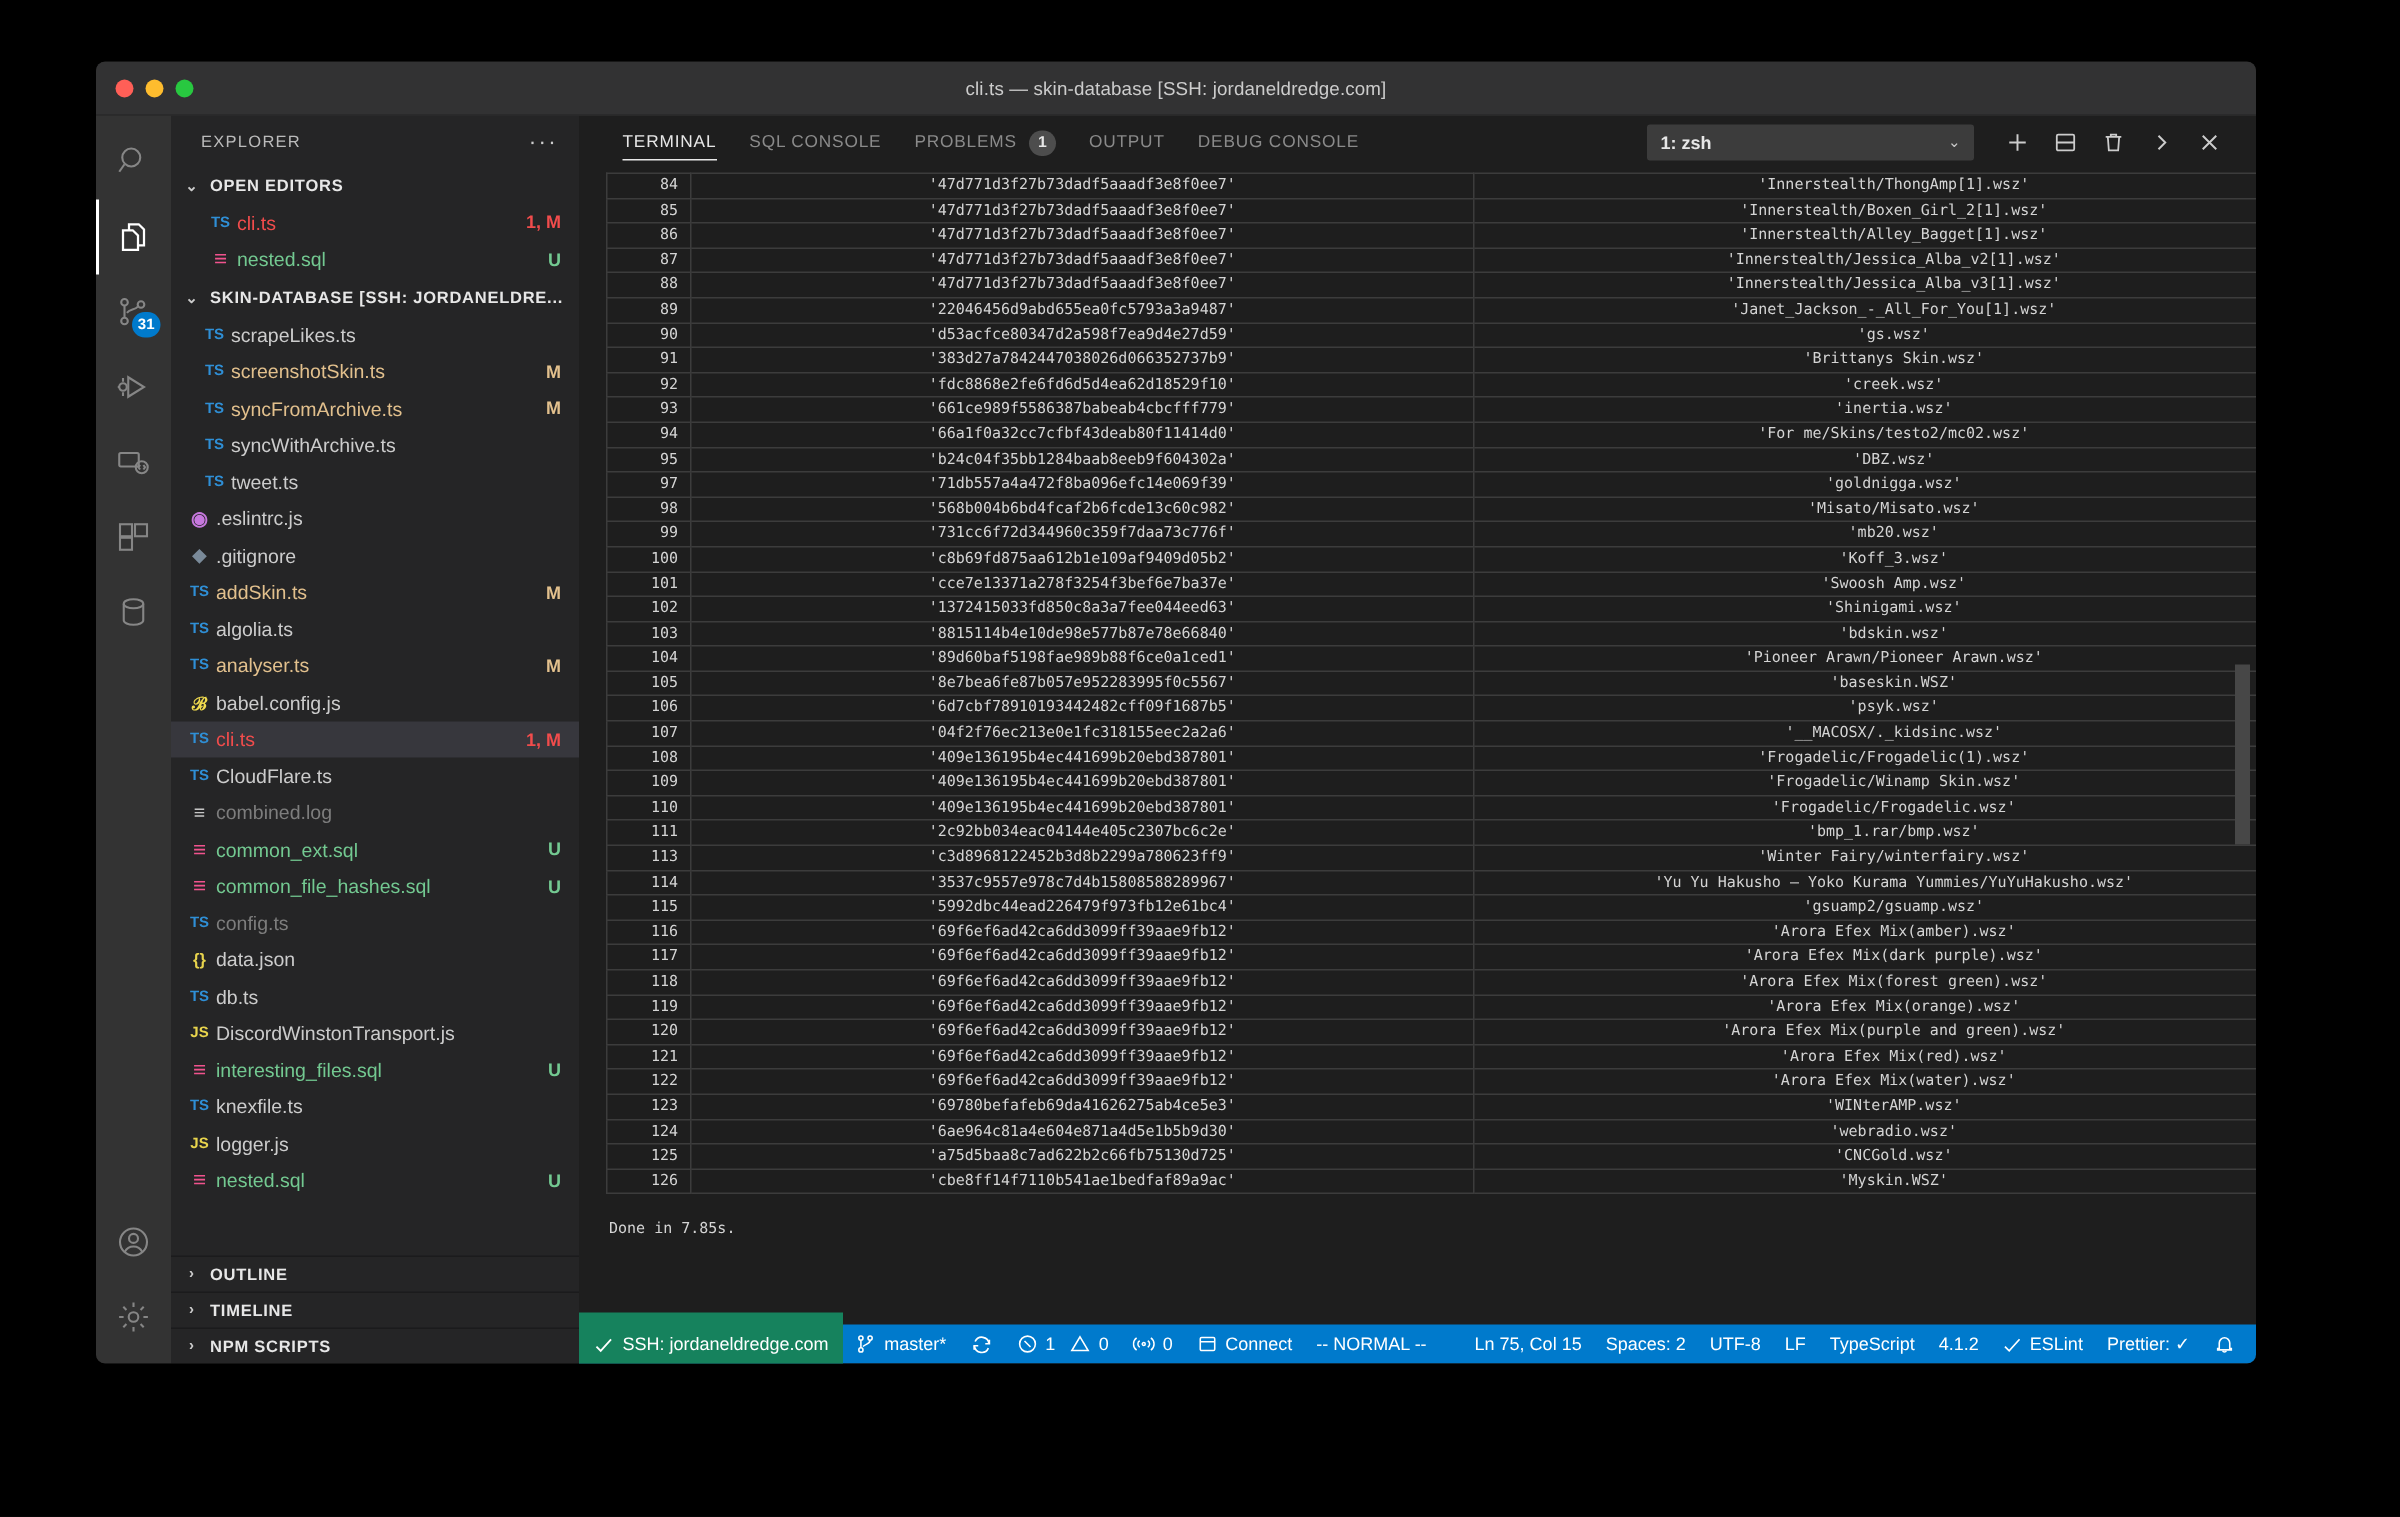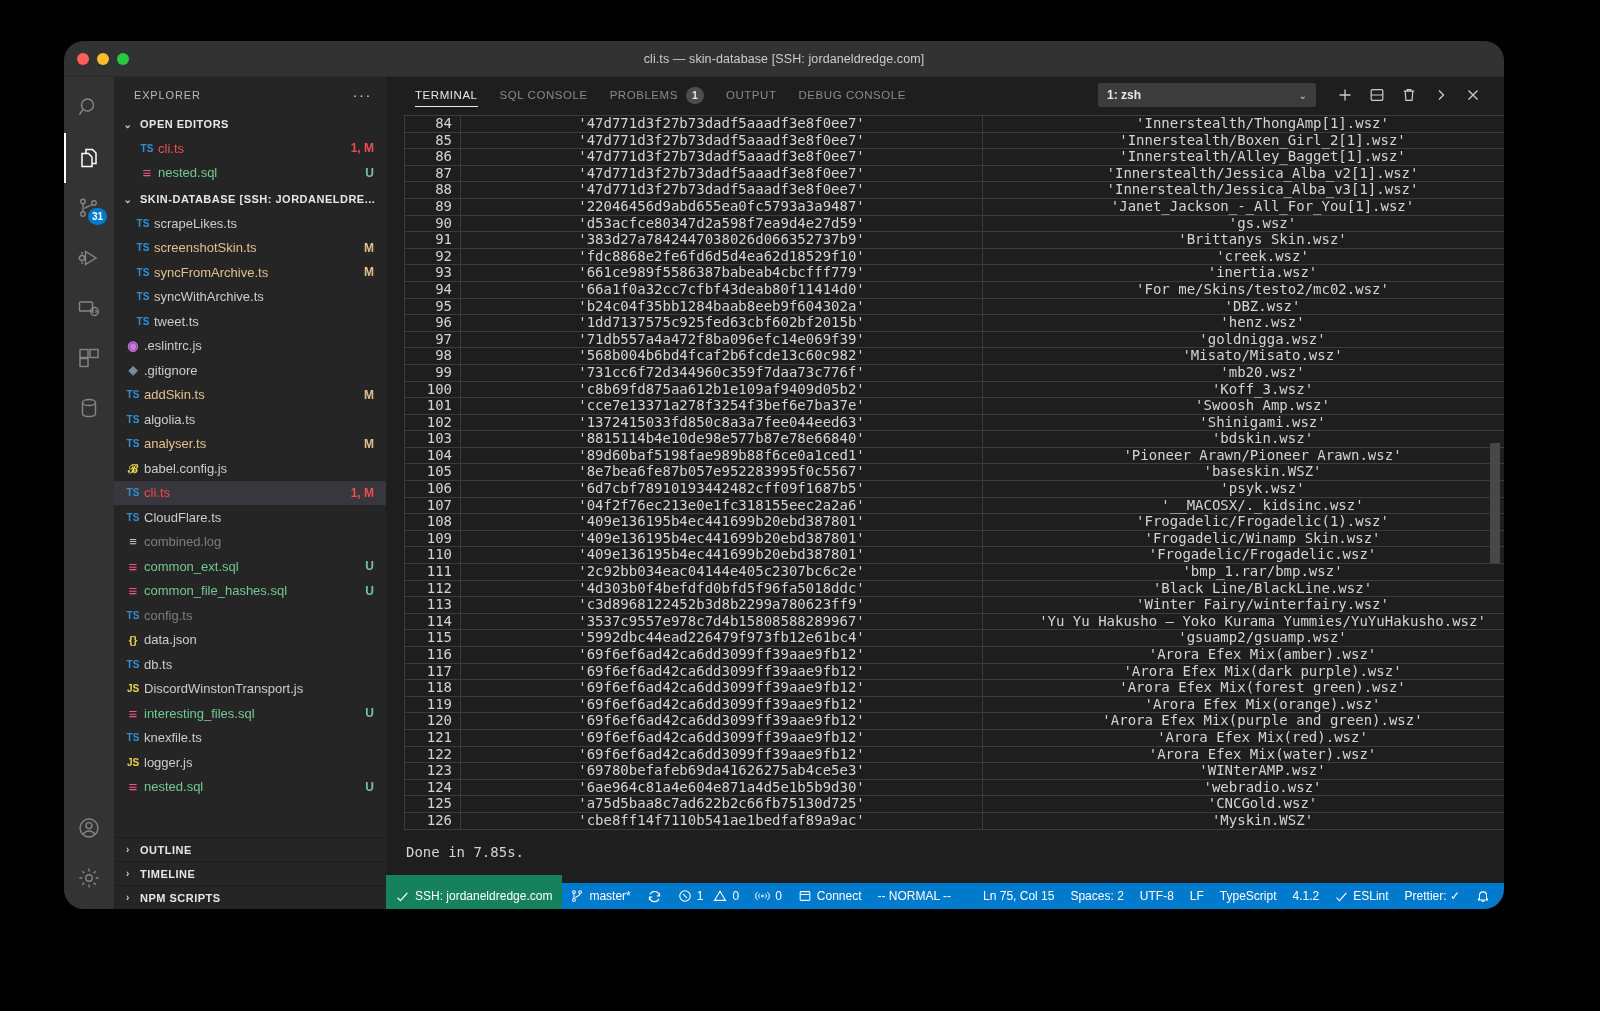--- a/index.html
+++ b/index.html
@@ -9,21 +9,21 @@
     font-family: "Liberation Sans", sans-serif;
     overflow: hidden;
   }
   #root { position: relative; width: 1600px; height: 1011px; background:#000; }
 
   
   .window {
     position: absolute; left: 64px; top: 41px;
     width: 1440px; height: 868px;
     background: #1e1e1e;
-    border-radius: 20px;
+    border-radius: 6px;
     overflow: hidden;
     box-shadow: 0 22px 60px rgba(0,0,0,.75);
     display: flex; flex-direction: column;
   }
   .titlebar {
     height: 36px; background: #323233; flex: 0 0 36px;
     display: flex; align-items: center; position: relative;
     border-bottom: 1px solid #2a2a2b;
   }
   .traffic { display: flex; gap: 8px; margin-left: 13px; }
@@ -136,21 +136,21 @@
   .tbtn {
     width: 30px; height: 30px; display: flex; align-items: center; justify-content: center;
     color: #cccccc;
   }
 
   
   .terminal {
     flex: 1; min-height: 0; position: relative;
     padding: 0 0 0 18px;
     font-family: "DejaVu Sans Mono", monospace;
-    font-size: 14px; line-height: 15.6px;
+    font-size: 10px; line-height: 15.6px;
     color: #d4d4d4; overflow: hidden;
   }
   .tbl { display: table; border-collapse: collapse; margin-top: 2px; }
   .tr { display: table-row; }
   .td {
     display: table-cell; border: 1px solid #3c3c3c;
     padding: 0 8px; white-space: pre; height: 15.6px;
   }
   .td.num { text-align: right; min-width: 56px; }
   .td.val { text-align: center; min-width: 522px; }
@@ -519,25 +519,20 @@
                 <div class="td num">94</div>
                 <div class="td val">'66a1f0a32cc7cfbf43deab80f11414d0'</div>
                 <div class="td val" style="min-width: 560px;">'For me/Skins/testo2/mc02.wsz'</div>
               </div>
               <div class="tr">
                 <div class="td num">95</div>
                 <div class="td val">'b24c04f35bb1284baab8eeb9f604302a'</div>
                 <div class="td val" style="min-width: 560px;">'DBZ.wsz'</div>
               </div>
               <div class="tr">
-                <div class="td num">96</div>
-                <div class="td val">'1dd7137575c925fed63cbf602bf2015b'</div>
-                <div class="td val" style="min-width: 560px;">'henz.wsz'</div>
-              </div>
-              <div class="tr">
                 <div class="td num">97</div>
                 <div class="td val">'71db557a4a472f8ba096efc14e069f39'</div>
                 <div class="td val" style="min-width: 560px;">'goldnigga.wsz'</div>
               </div>
               <div class="tr">
                 <div class="td num">98</div>
                 <div class="td val">'568b004b6bd4fcaf2b6fcde13c60c982'</div>
                 <div class="td val" style="min-width: 560px;">'Misato/Misato.wsz'</div>
               </div>
               <div class="tr">
@@ -597,25 +592,20 @@
               </div>
               <div class="tr">
                 <div class="td num">110</div>
                 <div class="td val">'409e136195b4ec441699b20ebd387801'</div>
                 <div class="td val" style="min-width: 560px;">'Frogadelic/Frogadelic.wsz'</div>
               </div>
               <div class="tr">
                 <div class="td num">111</div>
                 <div class="td val">'2c92bb034eac04144e405c2307bc6c2e'</div>
                 <div class="td val" style="min-width: 560px;">'bmp_1.rar/bmp.wsz'</div>
-              </div>
-              <div class="tr">
-                <div class="td num">112</div>
-                <div class="td val">'4d303b0f4befdfd0bfd5f96fa5018ddc'</div>
-                <div class="td val" style="min-width: 560px;">'Black Line/BlackLine.wsz'</div>
               </div>
               <div class="tr">
                 <div class="td num">113</div>
                 <div class="td val">'c3d8968122452b3d8b2299a780623ff9'</div>
                 <div class="td val" style="min-width: 560px;">'Winter Fairy/winterfairy.wsz'</div>
               </div>
               <div class="tr">
                 <div class="td num">114</div>
                 <div class="td val">'3537c9557e978c7d4b15808588289967'</div>
                 <div class="td val" style="min-width: 560px;">'Yu Yu Hakusho — Yoko Kurama Yummies/YuYuHakusho.wsz'</div>

